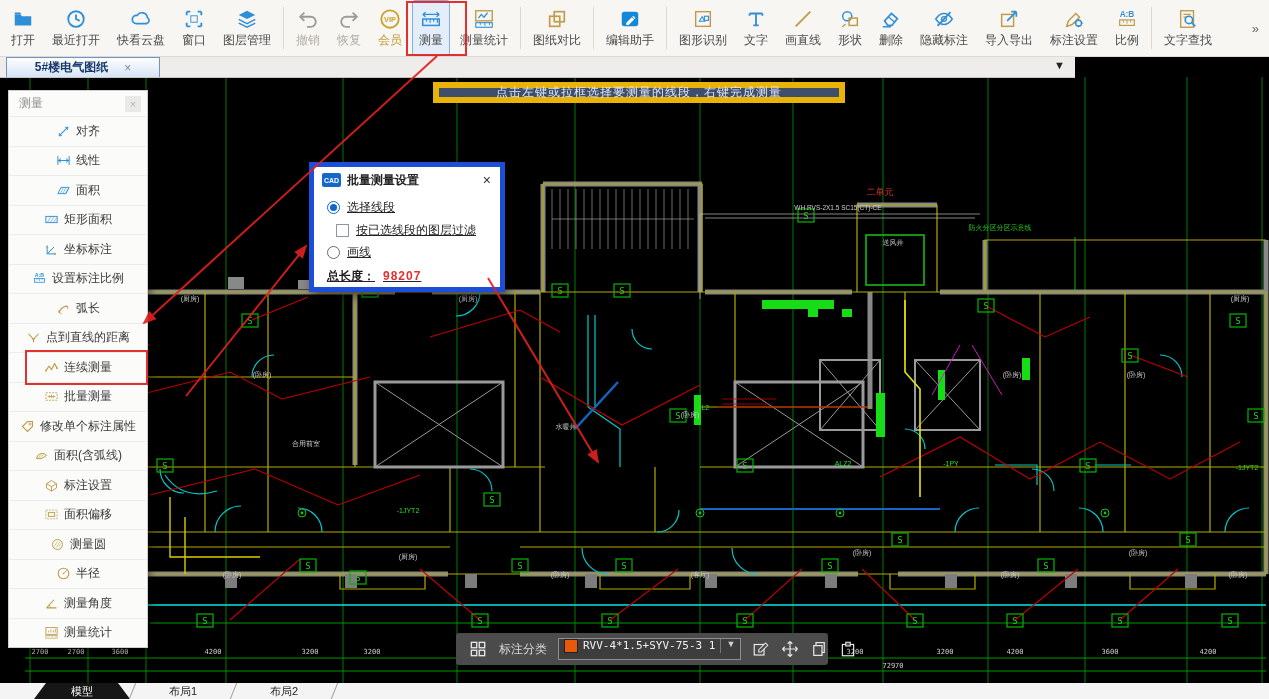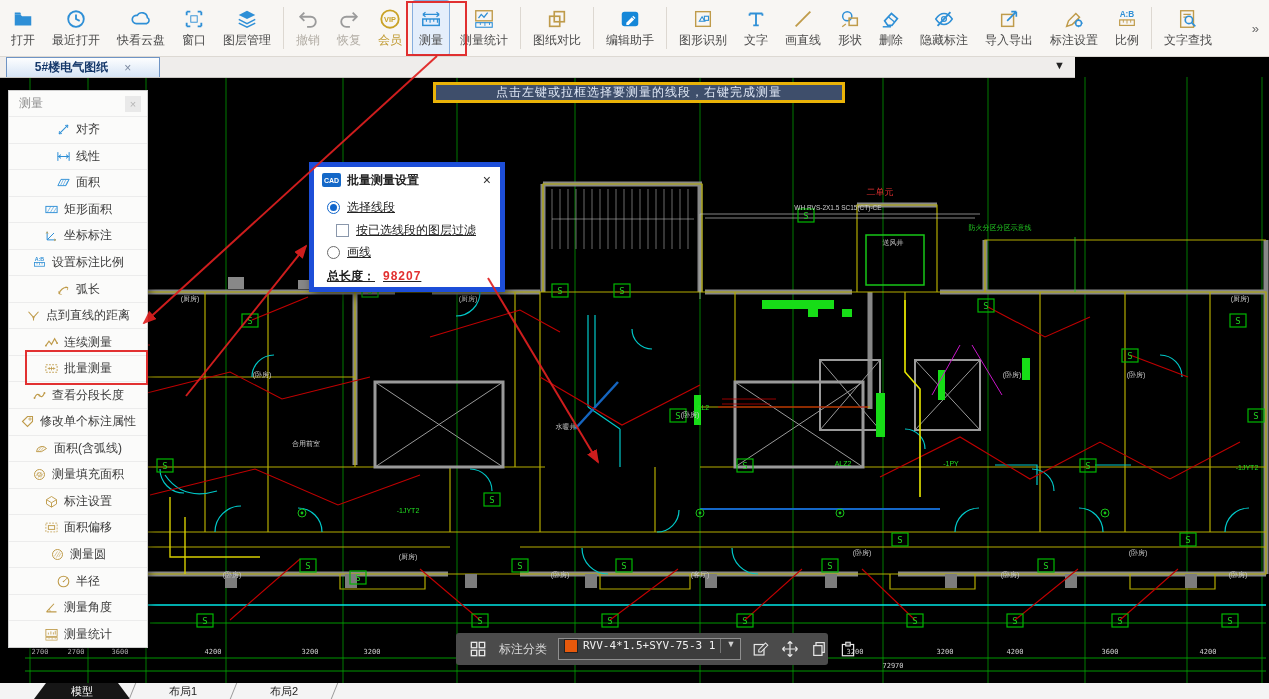--- a/index.html
+++ b/index.html
@@ -23,21 +23,21 @@
   #doc-tab{position:absolute;left:6px;top:0;width:152px;height:19px;
            background:linear-gradient(#fdfeff,#d6e4f5);border:1px solid #6f94c4;border-bottom:none;
            display:flex;align-items:center;justify-content:center;gap:16px;
            font-size:12px;font-weight:bold;color:#16396b;}
   #doc-tab .close{font-weight:normal;color:#7c8aa0;font-size:12px;}
   #tab-caret{position:absolute;right:10px;top:2px;font-size:11px;color:#222;}
   
   #canvas-wrap{position:absolute;left:0;top:77px;width:1269px;height:606px;background:#000;z-index:1;}
   
   #hint-bar{position:absolute;left:433px;top:82px;width:412px;height:21px;background:#3e4e6b;
-            border:3px solid #eab308;color:#dfe7f5;font-size:12px;letter-spacing:1px;
+            border:6px solid #eab308;color:#dfe7f5;font-size:12px;letter-spacing:1px;
             display:flex;align-items:center;justify-content:center;z-index:6;box-sizing:border-box;}
   
   #measure-panel{position:absolute;left:8px;top:90px;width:140px;height:558px;background:#fbfbfa;
                  border:1px solid #cfcfcf;box-shadow:2px 3px 8px rgba(0,0,0,.45);
                  display:flex;flex-direction:column;z-index:10;box-sizing:border-box;}
   .mp-header{height:25px;min-height:25px;display:flex;align-items:center;padding:0 6px 0 10px;
              color:#8f8f8f;font-size:12px;}
   .mp-close{margin-left:auto;width:16px;height:16px;background:#e9e9e9;color:#b5b5b5;
             font-size:11px;text-align:center;line-height:16px;}
   #mp-list{flex:1;display:flex;flex-direction:column;}
@@ -628,55 +628,34 @@
           <svg viewBox="0 0 24 24" width="15" height="15">
             <rect x="3" y="6" width="18" height="12" fill="none" stroke="#bf9b4a" stroke-width="1.4" stroke-dasharray="3 2"></rect>
             <path d="M6 12h12M8.5 10v4M12 9v6M15.5 10v4" stroke="#bf9b4a" stroke-width="1.3"></path>
           </svg>
         </span>
         <span>批量测量</span>
       </div>
       <div class="mp-item">
         <span class="mico">
           <svg viewBox="0 0 24 24" width="15" height="15">
-            <path d="M4 16q4-9 8-4t8-4" stroke="#bf9b4a" stroke-width="1.8" fill="none"></path>
-            <circle cx="4" cy="16" r="1.5" fill="#bf9b4a"></circle>
-            <circle cx="12" cy="12" r="1.5" fill="#bf9b4a"></circle>
-            <circle cx="20" cy="8" r="1.5" fill="#bf9b4a"></circle>
-          </svg>
-        </span>
-        <span>查看分段长度</span>
-      </div>
-      <div class="mp-item">
-        <span class="mico">
-          <svg viewBox="0 0 24 24" width="15" height="15">
             <path d="M4 12l8-8h8v8l-8 8z" fill="none" stroke="#bf9b4a" stroke-width="1.7"></path>
             <circle cx="16" cy="8" r="1.8" fill="none" stroke="#bf9b4a" stroke-width="1.3"></circle>
           </svg>
         </span>
         <span>修改单个标注属性</span>
       </div>
       <div class="mp-item">
         <span class="mico">
           <svg viewBox="0 0 24 24" width="15" height="15">
             <path d="M4 17a9 9 0 0 1 16-5l-8 5z" fill="none" stroke="#bf9b4a" stroke-width="1.6"></path>
             <path d="M7 16l5-7M10.5 16l5-6" stroke="#bf9b4a" stroke-width="0.9"></path>
           </svg>
         </span>
         <span>面积(含弧线)</span>
-      </div>
-      <div class="mp-item">
-        <span class="mico">
-          <svg viewBox="0 0 24 24" width="15" height="15">
-            <circle cx="12" cy="12" r="8" fill="none" stroke="#bf9b4a" stroke-width="1.6"></circle>
-            <circle cx="12" cy="12" r="3" fill="none" stroke="#bf9b4a" stroke-width="1.3"></circle>
-            <path d="M6 15l4-7M10 17l5-9M14 17l4-7" stroke="#bf9b4a" stroke-width="0.8"></path>
-          </svg>
-        </span>
-        <span>测量填充面积</span>
       </div>
       <div class="mp-item">
         <span class="mico">
           <svg viewBox="0 0 24 24" width="15" height="15">
             <path d="M4 9l8-5 8 5v7l-8 5-8-5zM4 9l8 5 8-5M12 14v7" fill="none" stroke="#bf9b4a" stroke-width="1.5"></path>
           </svg>
         </span>
         <span>标注设置</span>
       </div>
       <div class="mp-item">

